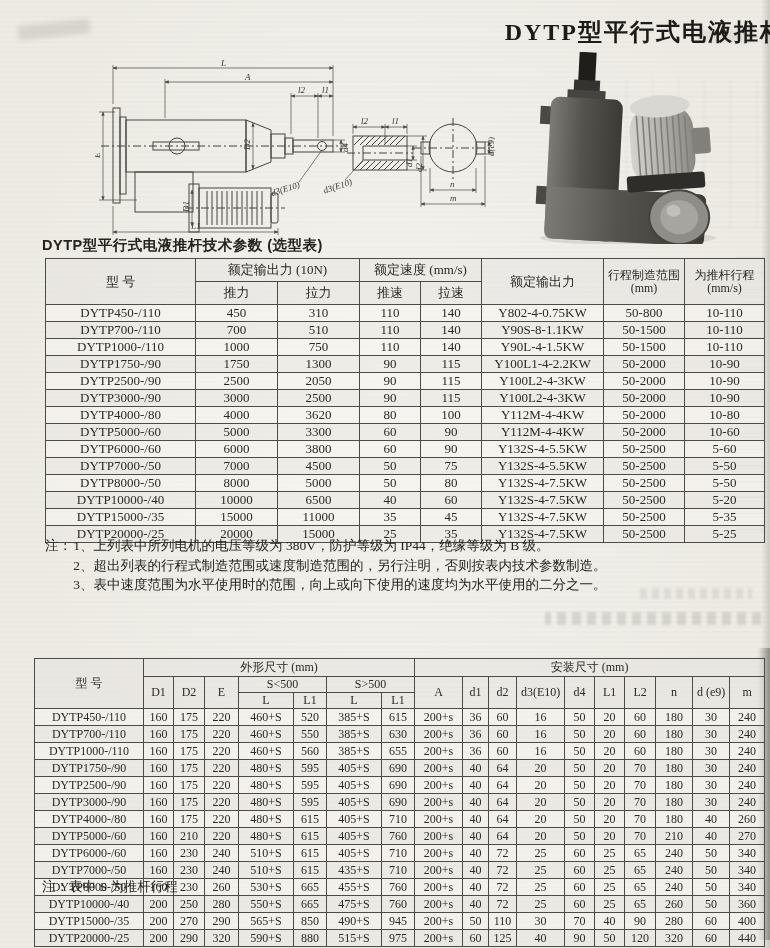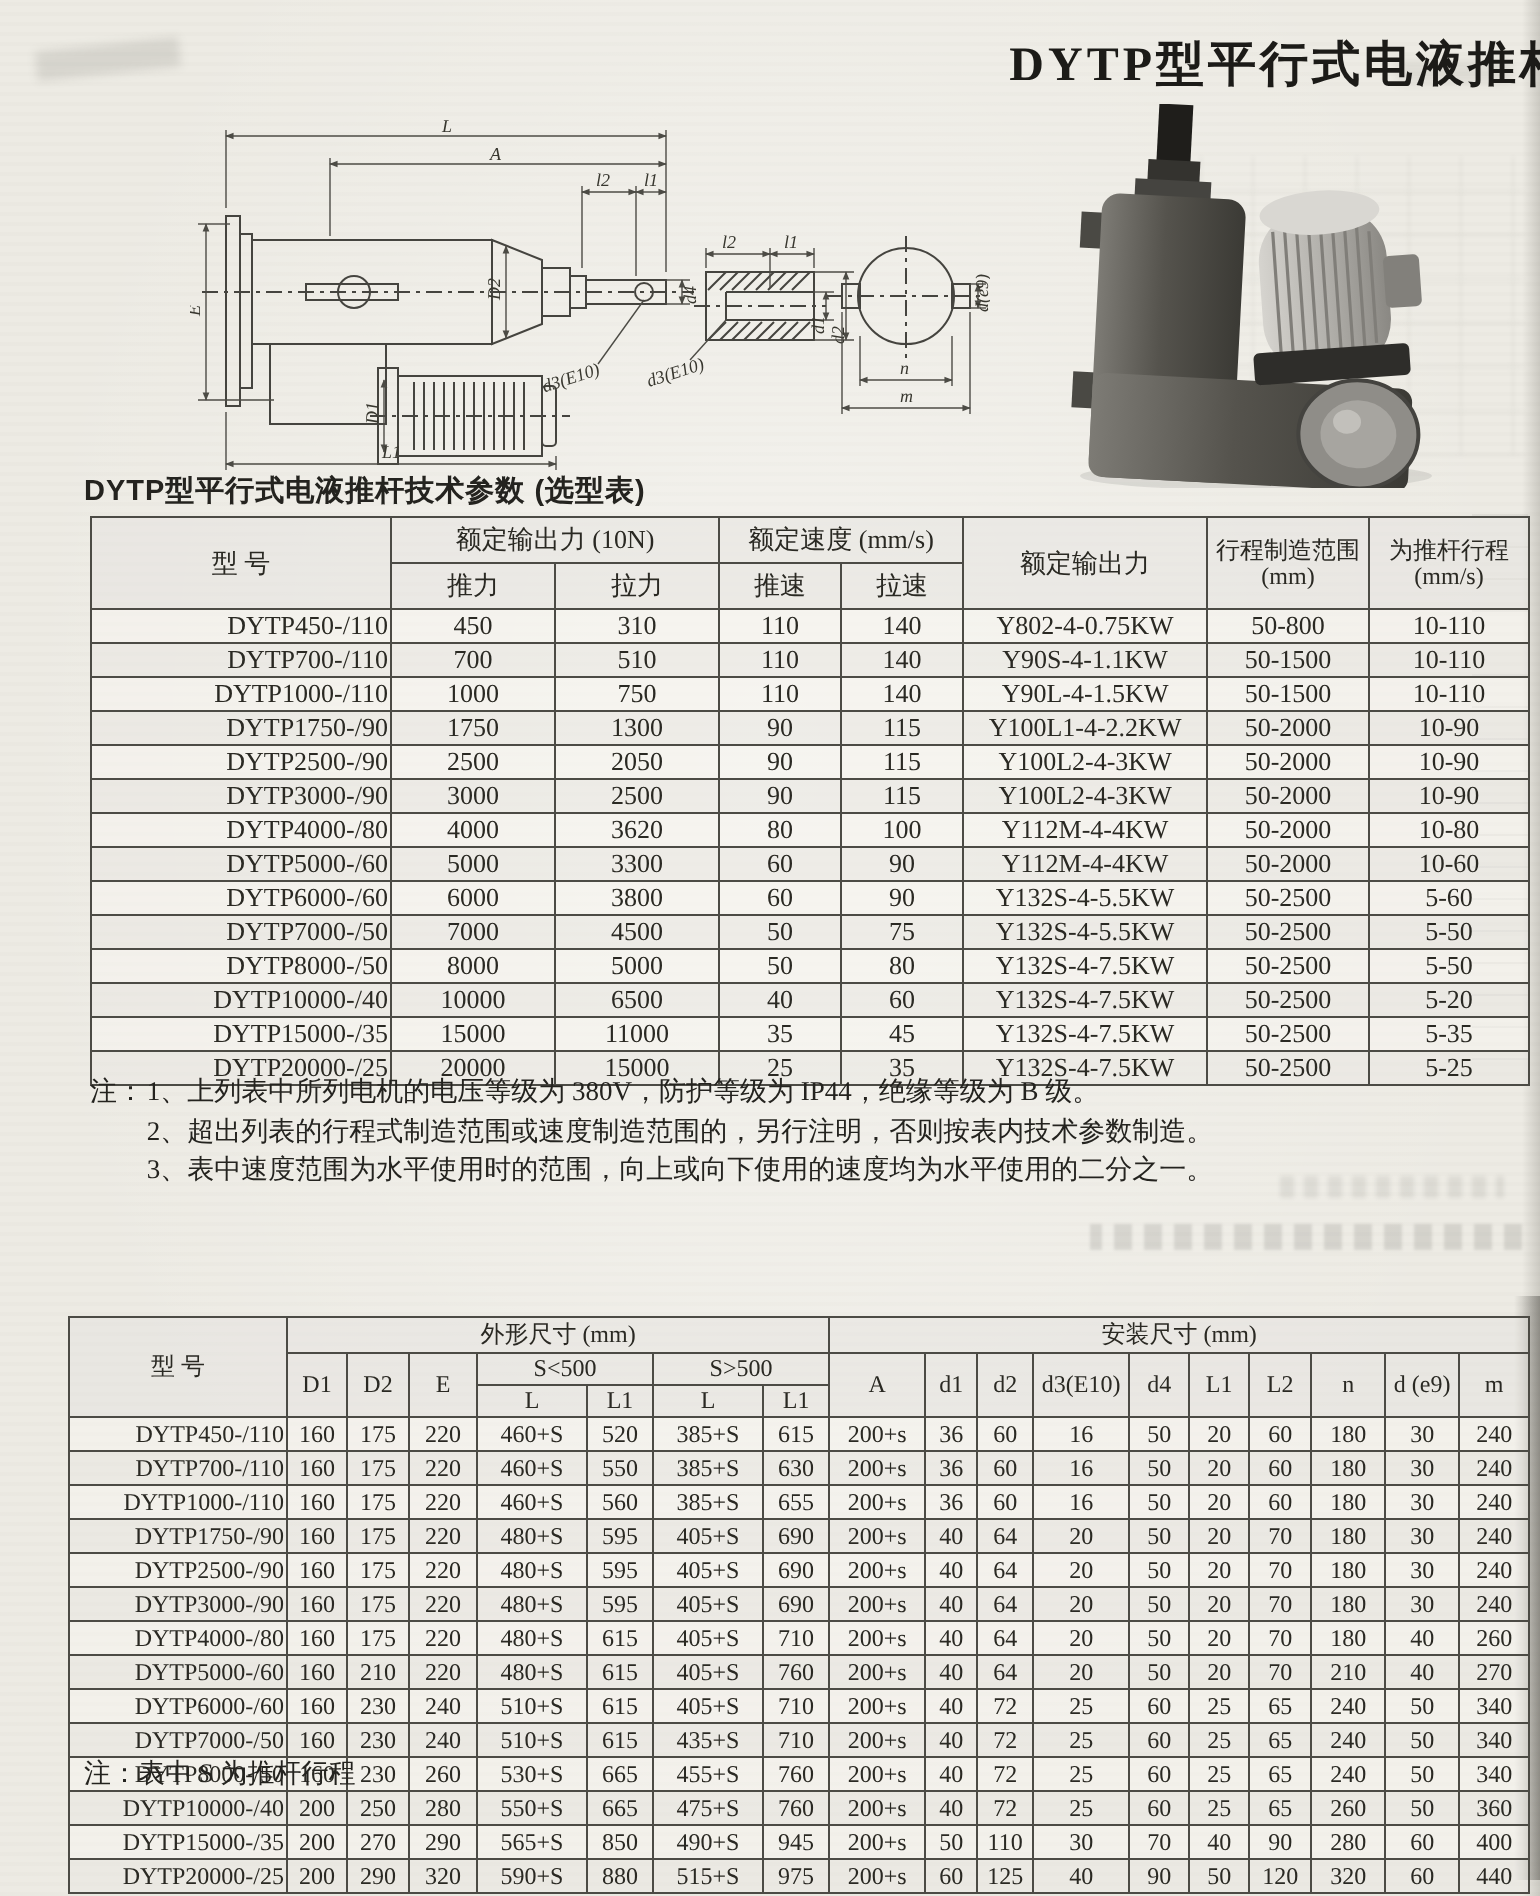--- a/index.html
+++ b/index.html
@@ -64,21 +64,21 @@
   #tech-table-wrap{position:absolute;left:45px;top:258px;}
   #tech-table{width:719px;border:1.5px solid #413f3a;}
   #tech-table th{font-size:13px;height:22px;}
   #tech-table td{font-size:13px;height:16px;line-height:16px;}
   #tech-table .hdr2{font-size:12px;line-height:1.05;}
   #dim-table-wrap{position:absolute;left:34px;top:658px;}
   #dim-table{width:730px;border:1.5px solid #413f3a;}
   #dim-table th{font-size:12px;height:15px;}
   #dim-table td{font-size:12px;height:16px;line-height:16px;}
   tbody tr:nth-child(even) td{background:rgba(70,68,60,.045);}
-  td.model{letter-spacing:0;text-align:right;}
+  td.model{letter-spacing:0;}
   
   #notes{position:absolute;left:45px;top:536px;width:690px;font-size:13.5px;line-height:1.45;color:#24231f;display:flex;}
   #notes .note-label{flex:0 0 2.1em;}
   #notes .note-items{flex:1;}
   .note-item{padding-left:1.9em;text-indent:-1.9em;}
 </style>
 </head>
 <body>
 
 <div id="page">
@@ -279,21 +279,21 @@
             <td>Y802-4-0.75KW</td>
             <td>50-800</td>
             <td>10-110</td>
           </tr>
           <tr>
             <td class="model">DYTP700-/110</td>
             <td>700</td>
             <td>510</td>
             <td>110</td>
             <td>140</td>
-            <td>Y90S-4-1.1KW</td>
+            <td>Y90S-8-1.1KW</td>
             <td>50-1500</td>
             <td>10-110</td>
           </tr>
           <tr>
             <td class="model">DYTP1000-/110</td>
             <td>1000</td>
             <td>750</td>
             <td>110</td>
             <td>140</td>
             <td>Y90L-4-1.5KW</td>

